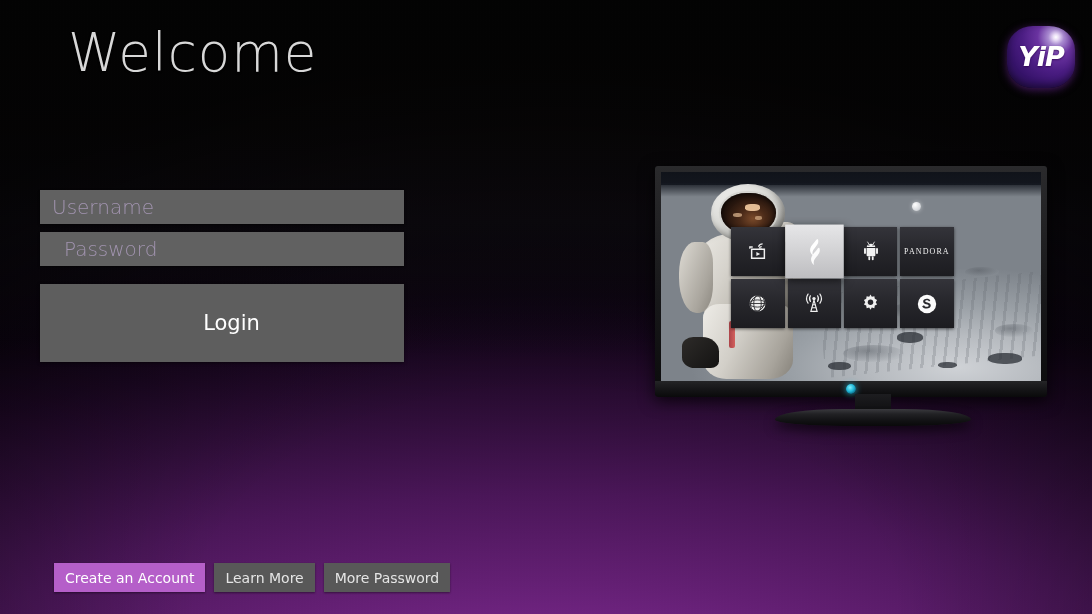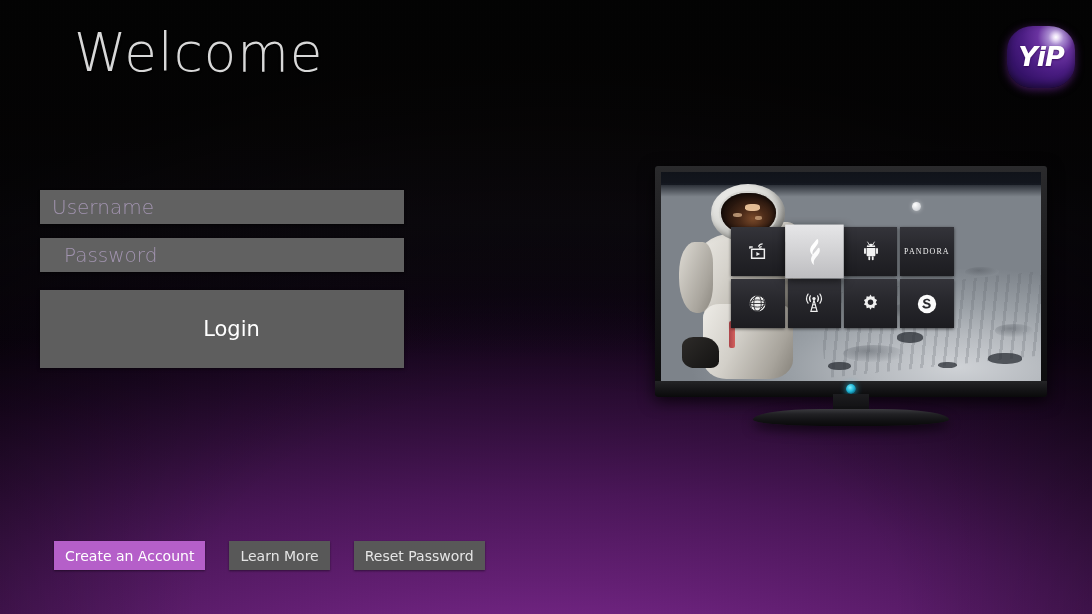--- a/index.html
+++ b/index.html
@@ -40,21 +40,21 @@
     position:absolute; inset:0;
     opacity:0.05;
     background-image:
       repeating-linear-gradient(0deg, rgba(255,255,255,0.06) 0 1px, rgba(0,0,0,0) 1px 2px),
       repeating-linear-gradient(90deg, rgba(255,255,255,0.05) 0 1px, rgba(0,0,0,0) 1px 3px);
     pointer-events:none;
   }
 
   
   #welcome-title {
-    position:absolute; left:74px; top:22px;
+    position:absolute; left:68px; top:22px;
     font-size:53px; font-weight:300; letter-spacing:1px;
     color:#d8d8d8;
     font-family:"DejaVu Sans", sans-serif;
     text-shadow:0 1px 2px rgba(0,0,0,0.9);
     white-space:nowrap;
   }
 
   
   #logo {
     position:absolute; left:1007px; top:26px;
@@ -80,55 +80,55 @@
     display:block; width:364px; height:34px;
     background:#616161;
     border:none; outline:none;
     color:#ffffff;
     font-size:20px; font-weight:300;
     font-family:"DejaVu Sans", sans-serif;
     padding:0 0 0 12px;
     box-shadow:0 1px 2px rgba(0,0,0,0.55);
   }
   .field::placeholder { color:#a294b0; opacity:1; }
-  #password-field { margin-top:14px;padding-left:24px; }
+  #password-field { margin-top:8px;padding-left:24px; }
 
   #login-button {
     margin-top:18px;
     width:364px; height:78px;
     background:#5e5e5e;
     border:none; outline:none;
     color:#ffffff;
     font-size:21px; font-weight:400;
     font-family:"DejaVu Sans", sans-serif;
     cursor:pointer;
     box-shadow:0 1px 3px rgba(0,0,0,0.5);
     padding-left:19px;
   }
 
   
   #bottom-bar {
-    position:absolute; left:54px; top:541px;
-    display:flex; align-items:flex-start; gap:24px;
+    position:absolute; left:54px; top:563px;
+    display:flex; align-items:flex-start; gap:9px;
   }
   .pill {
     border:none; outline:none; cursor:pointer;
     height:29px;
     padding:0 11px;
     font-size:14px;
     font-family:"DejaVu Sans", sans-serif;
     color:#e5e5e5;
     background:#585858;
     box-shadow:0 1px 2px rgba(0,0,0,0.45);
     white-space:nowrap;
   }
   .pill.primary { background:#b55fc9; color:#ffffff; }
 
   
-  #tv { position:absolute; left:655px; top:166px; width:392px; height:262px; }
+  #tv { position:absolute; left:655px; top:166px; width:436px; height:262px; }
 
   #tv-body {
     position:absolute; left:0; top:0; width:392px; height:231px;
     background:linear-gradient(to bottom, #2a2a2c 0%, #18181a 55%, #0b0b0c 100%);
     border-radius:3px;
     box-shadow:0 4px 16px rgba(0,0,0,0.75);
     padding:6px 6px 14px 6px;
   }
   #tv-screen {
     position:relative; width:100%; height:100%;
@@ -305,21 +305,21 @@
 
   <div id="login-form">
     <input class="field" id="username-field" type="text" placeholder="Username" style="">
     <input class="field" id="password-field" type="password" placeholder="Password" style="">
     <button id="login-button">Login</button>
   </div>
 
   <div id="bottom-bar">
     <button class="pill primary">Create an Account</button>
     <button class="pill">Learn More</button>
-    <button class="pill">Reset Password</button>
+    <button class="pill">More Password</button>
   </div>
 
   <div id="tv">
 
     <div id="tv-body">
       <div id="tv-screen">
 
         <div id="moon-scene">
           <div id="moon-sky"></div>
           <div id="moon-ground"></div>

